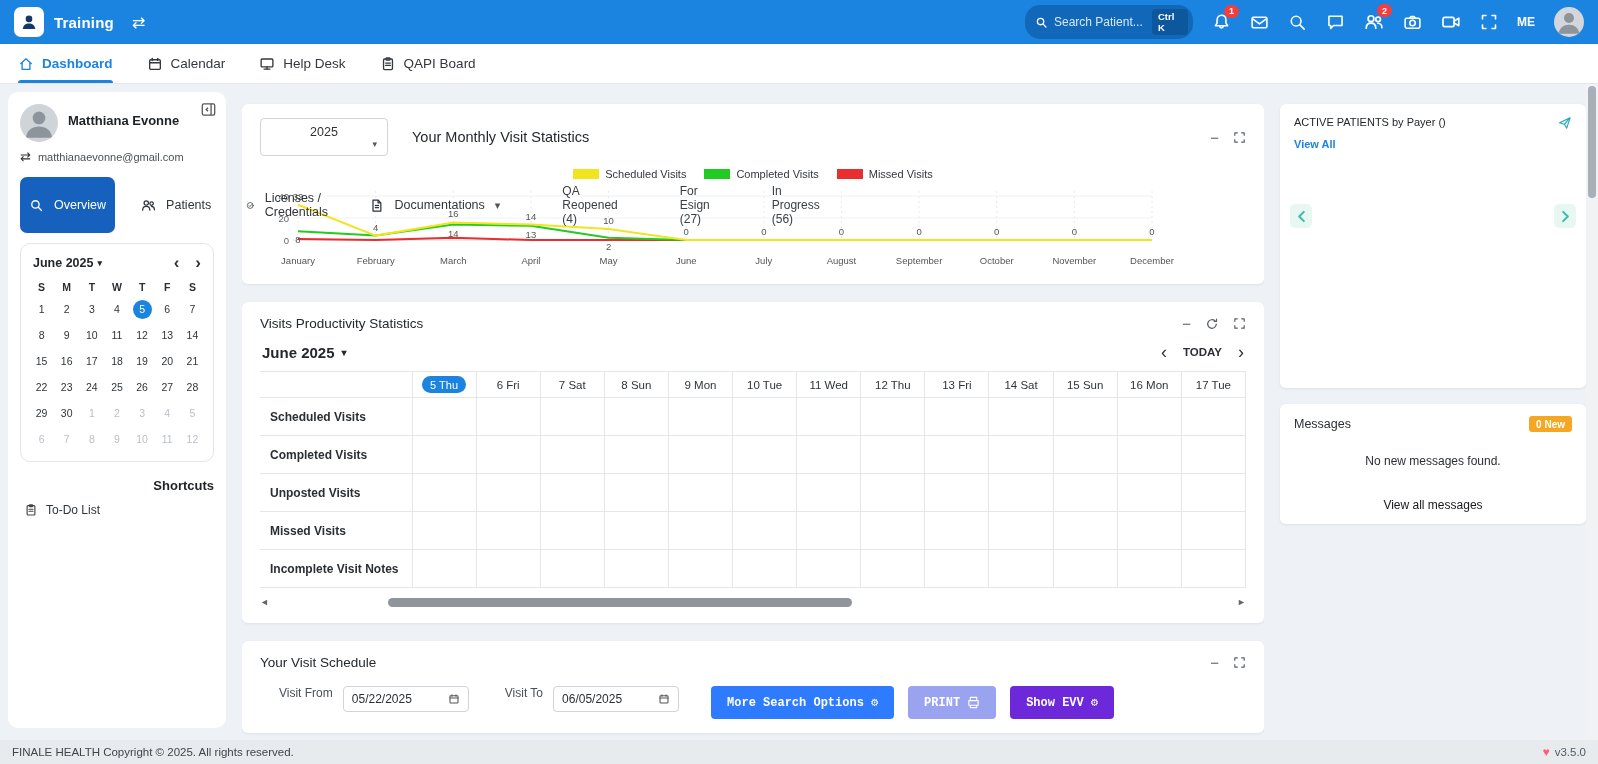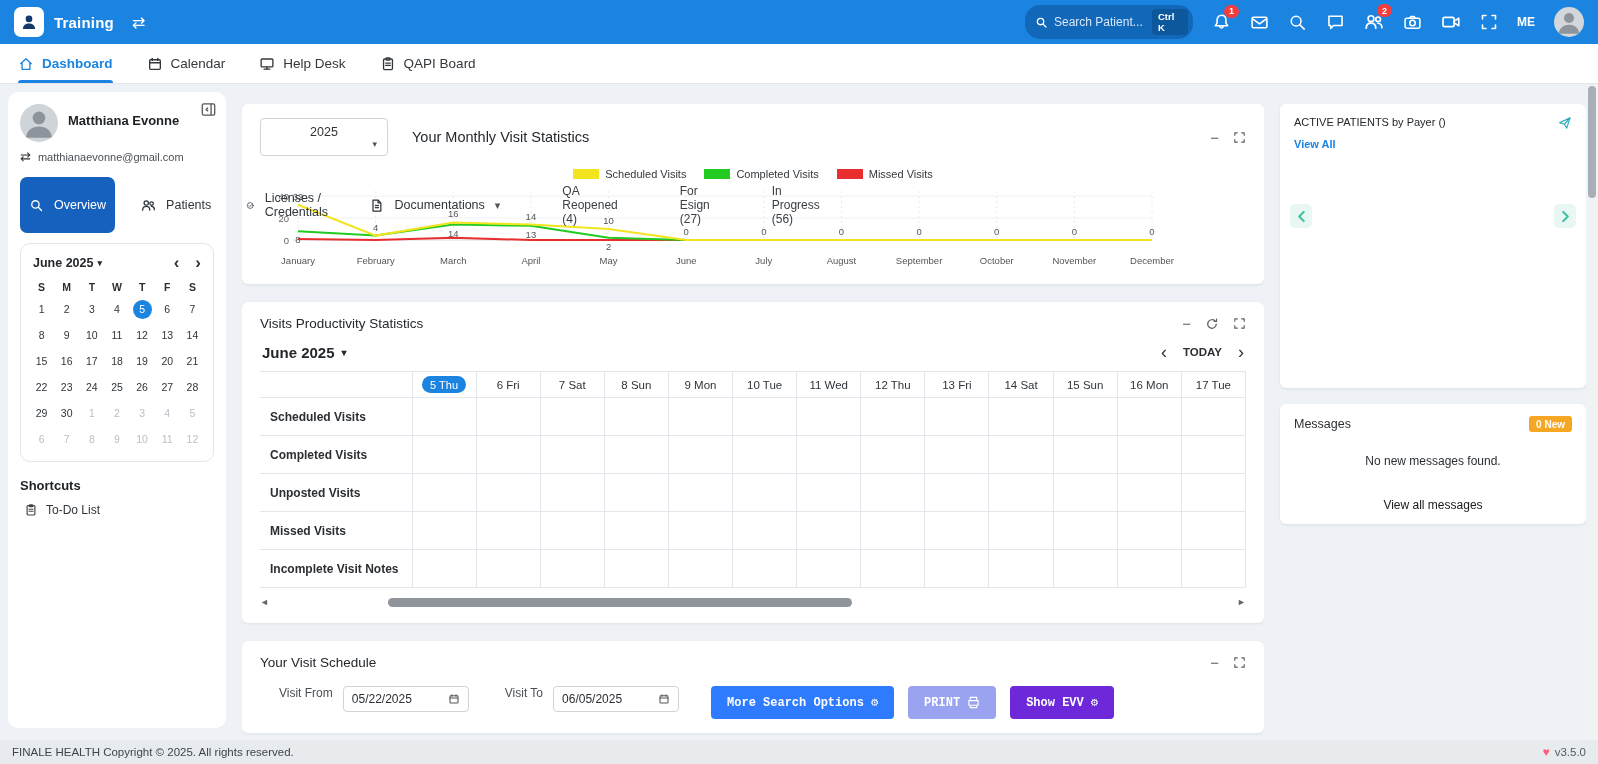--- a/index.html
+++ b/index.html
@@ -51,21 +51,21 @@
   .cal { border:1px solid #e2e5e9; border-radius:10px; margin-top:10px; padding:10px 8px 12px; }
   .cal-header { display:flex; align-items:center; font-size:12.5px; font-weight:bold; color:#24282c; padding:0 4px; }
   .cal-caret { font-size:9px; margin-left:4px; }
   .cal-nav { margin-left:auto; display:flex; gap:16px; font-size:17px; color:#333; }
   .cal-nav span { cursor:pointer; line-height:1; }
   .cal-grid { display:grid; grid-template-columns:repeat(7,1fr); row-gap:7px; margin-top:10px; text-align:center; font-size:10.5px; }
   .cal-dow { font-weight:bold; color:#2b2f33; }
   .cal-day { width:19px; height:19px; line-height:19px; border-radius:50%; margin:0 auto; color:#2f353a; cursor:pointer; }
   .cal-day.selected { background:#1b84e0; color:#fff; }
   .cal-day.muted { color:#b9bfc7; }
-  .shortcuts-title { font-weight:bold; font-size:13px; margin-top:16px; color:#1d2125; }
+  .shortcuts-title { font-weight:bold; font-size:13px; margin-top:16px; color:#1d2125;text-align:right; }
   .shortcut-item { display:flex; align-items:center; gap:8px; font-size:12px; margin-top:10px; padding-left:4px; color:#2f353a; cursor:pointer; }
 
   
   .card { background:#fff; border-radius:6px; box-shadow:0 1px 3px rgba(20,30,40,.07); padding:14px 18px; }
   .card-icons { display:flex; gap:14px; color:#5a6066; margin-left:auto; align-items:center; }
   .card-icons span, .card-icons svg { cursor:pointer; }
   .minus-ico { font-size:15px; line-height:1; }
 
   
   .card1-head { display:flex; align-items:center; }

